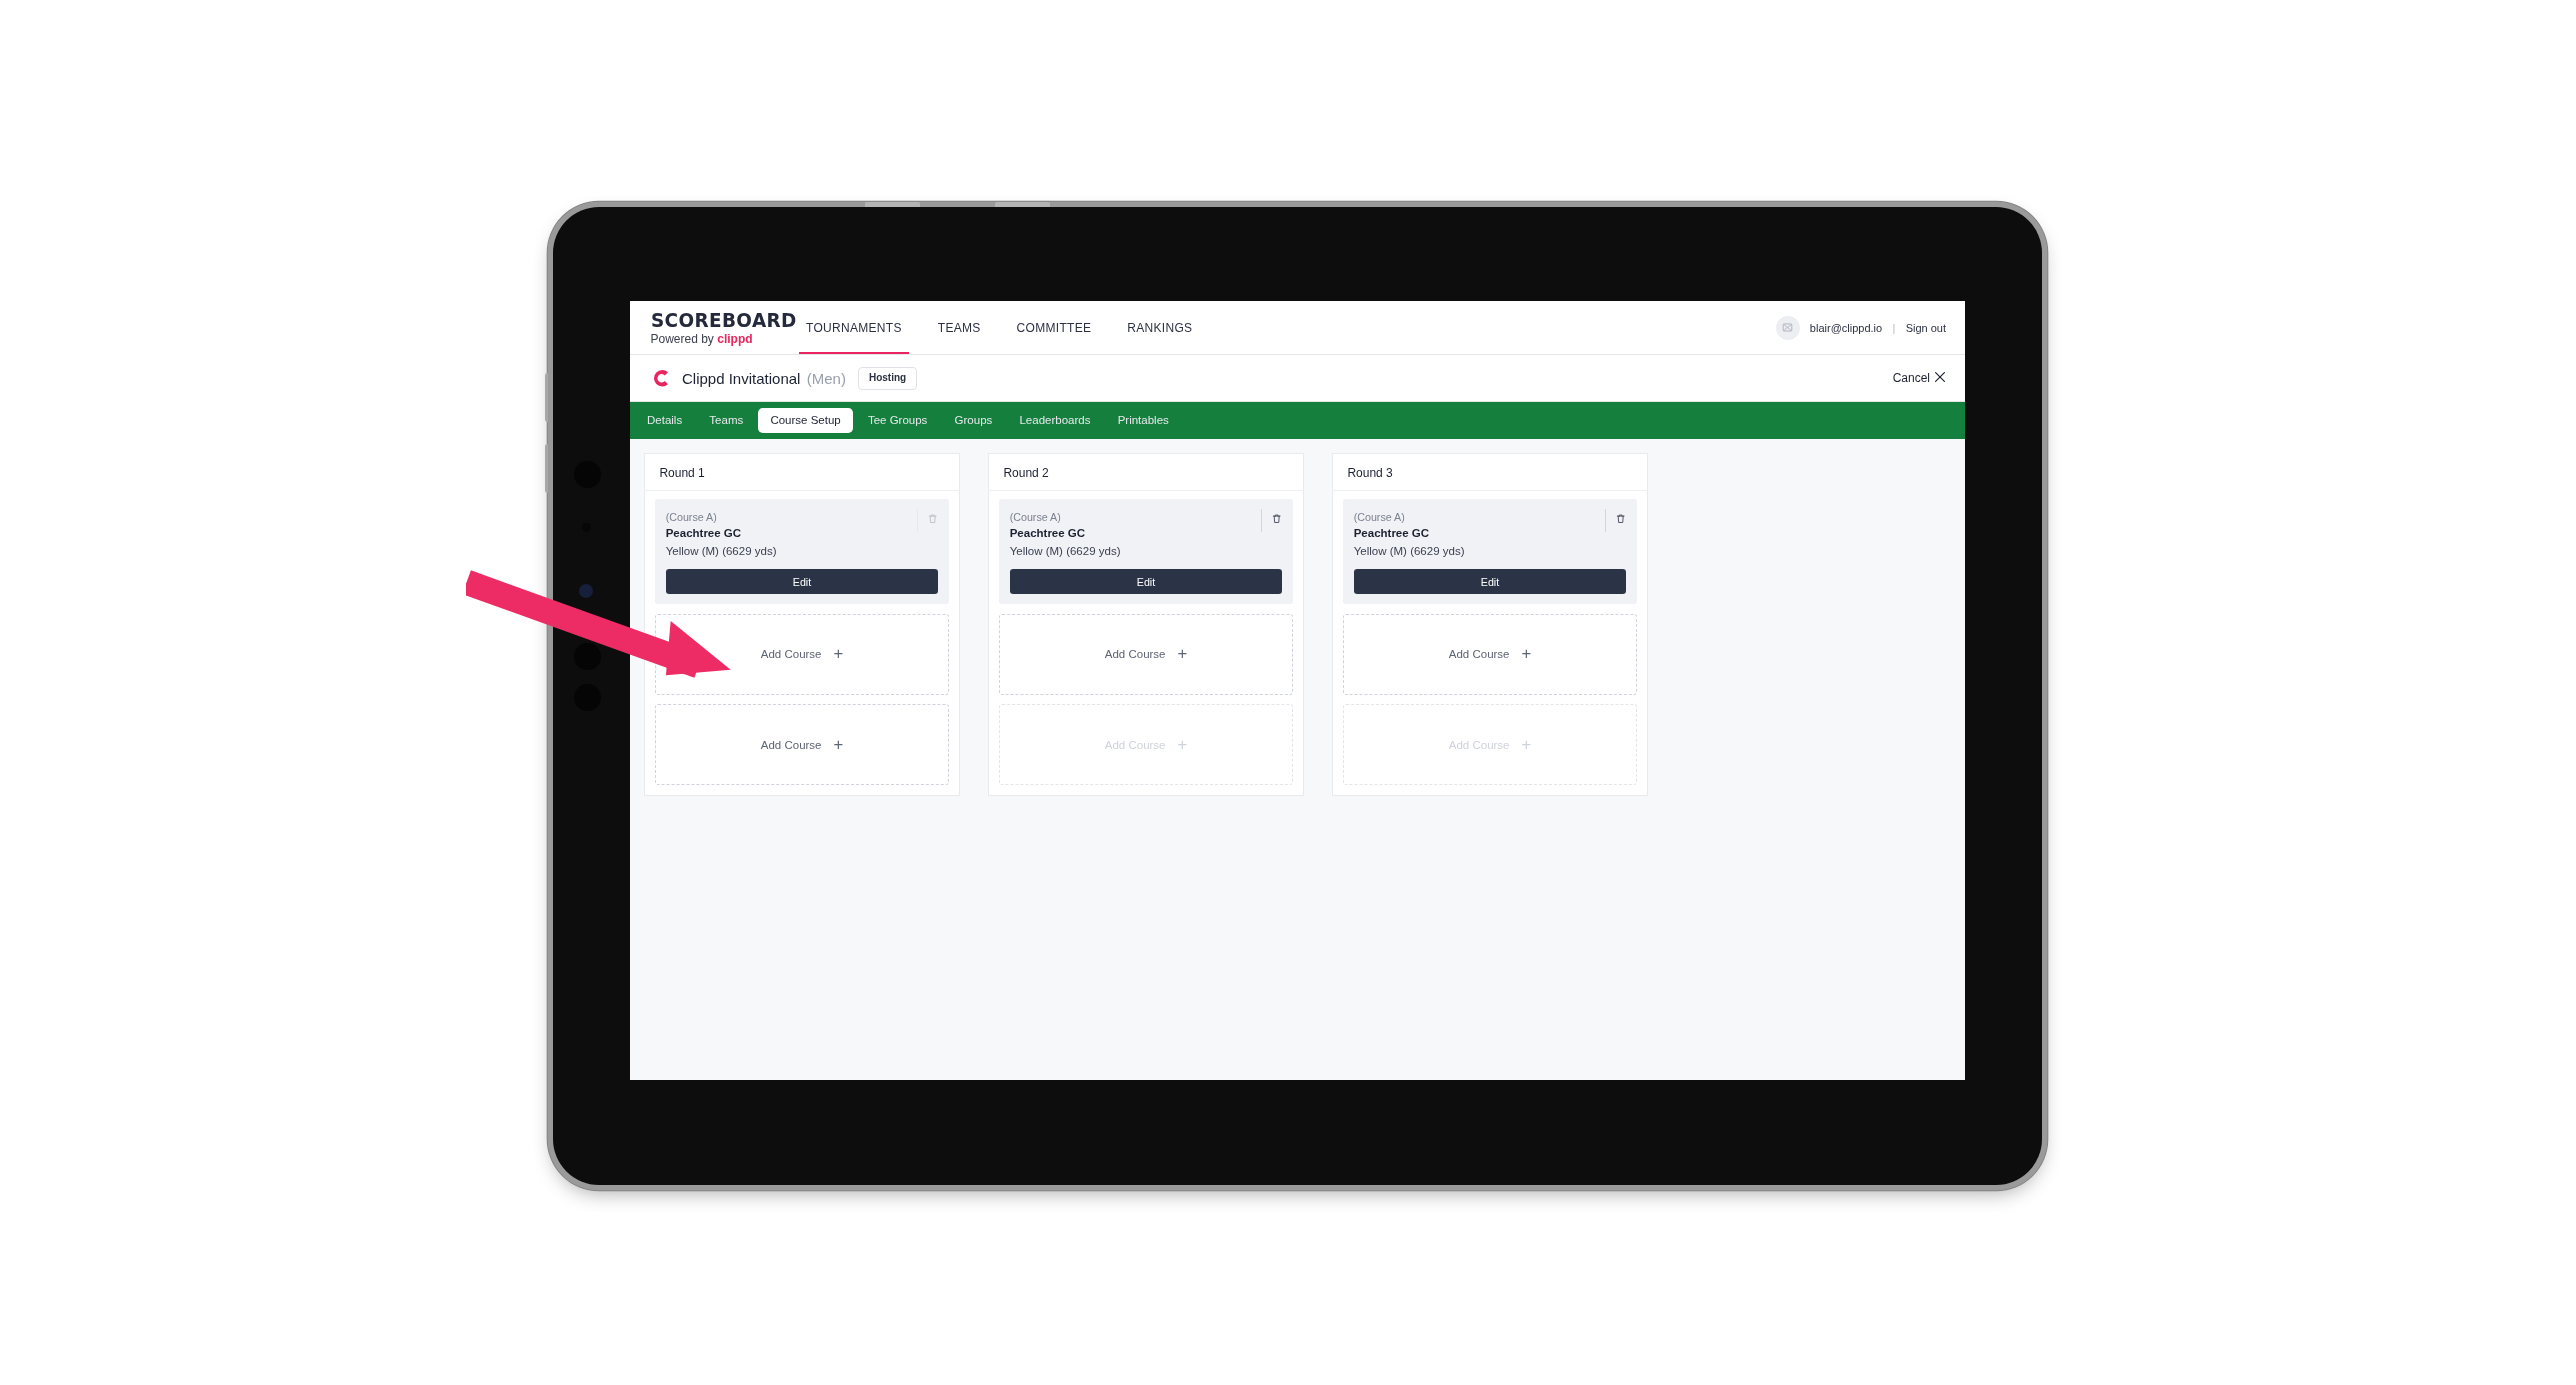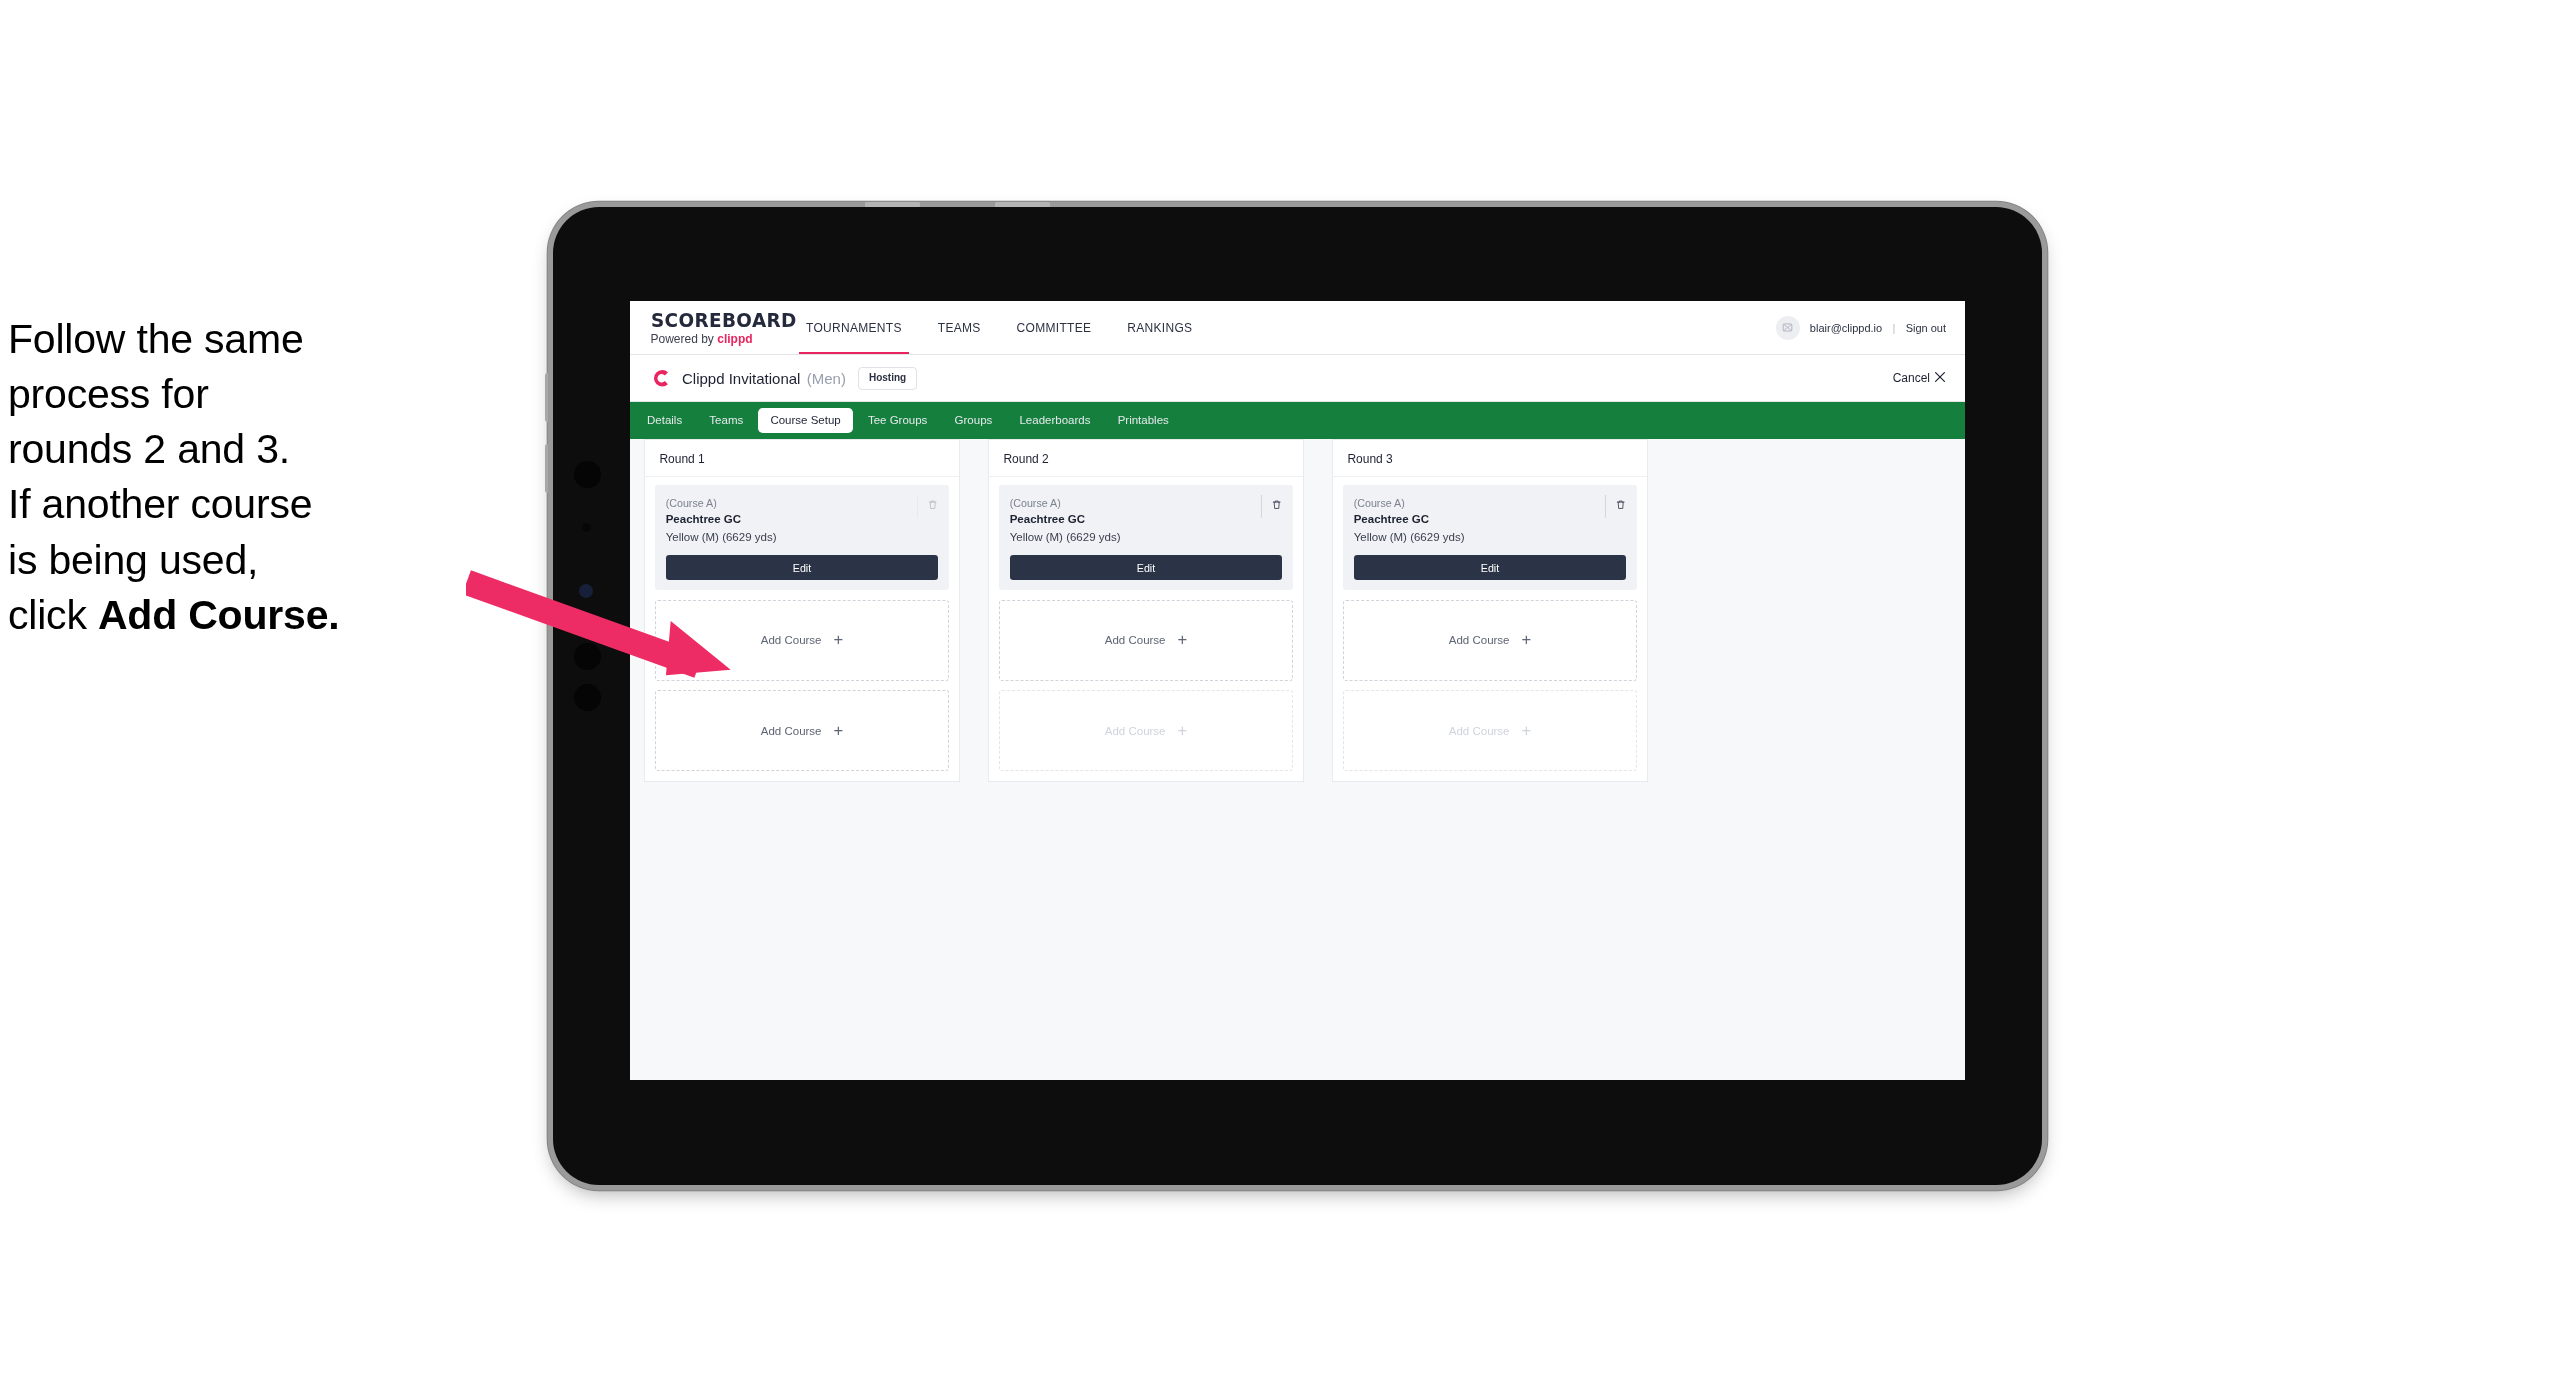--- a/index.html
+++ b/index.html
@@ -113,21 +113,21 @@
   
   .stabs {
     height: 37px; background: #15803d; display: flex; align-items: center; padding: 0 5px; gap: 3.2px;
   }
   .stab {
     padding: 6.3px 12px; border-radius: 4.7px; font-size: 11.5px; color: #e6e8ed; cursor: pointer; line-height: 1;
   }
   .stab.active { background: #ffffff; color: #1d2232; font-weight: 400; }
 
   
-  .board { display: flex; padding: 0 0 0 0; gap: 0; }
+  .board { display: flex; padding: 14px 0 0 0; gap: 0; }
   .rcol { width: 344px; flex: none; }
   .rcol .inner { margin: 0 14.2px; }
   .rcol-head {
     background: #ffffff; border: 0.8px solid #e8eaee; border-bottom: none;
     padding: 12px 14.2px 10.3px; font-size: 12px; color: #1d2232; font-weight: 400;
   }
   .rcol-body { background: #ffffff; border: 0.8px solid #e8eaee; border-top: 0.8px solid #eef0f3; padding: 8px 9.5px 9.5px; }
 
   .ccard { background: #f1f2f5; border-radius: 3.2px; padding: 9.5px 11px 10.3px; position: relative; }
   .ccard .lbl { font-size: 10.7px; color: #7b8290; line-height: 1.5; }
@@ -147,28 +147,20 @@
     font-size: 11.5px; color: #5d6473; background: #fff; cursor: pointer; margin-top: 9.5px;
   }
   .addslot.dim { color: #cfd3da; border-color: #e2e5ea; }
   .addslot .plus { font-size: 16.6px; line-height: 1; color: inherit; font-weight: 300; }
 </style>
 </head>
 <body>
 
 <div class="stage">
 
-  <div class="caption">
-    <div>Follow the same</div>
-    <div>process for</div>
-    <div>rounds 2 and 3.</div>
-    <div>If another course</div>
-    <div>is being used,</div>
-    <div><span>click </span><b>Add Course.</b></div>
-  </div>
 
   <div class="tablet">
     <div class="topbtn b1"></div>
     <div class="topbtn b2"></div>
     <div class="sidebtn s1"></div>
     <div class="sidebtn s2"></div>
     <div class="cam c1"></div>
     <div class="cam c2"></div>
     <div class="cam c3"></div>
     <div class="cam c4"></div>

